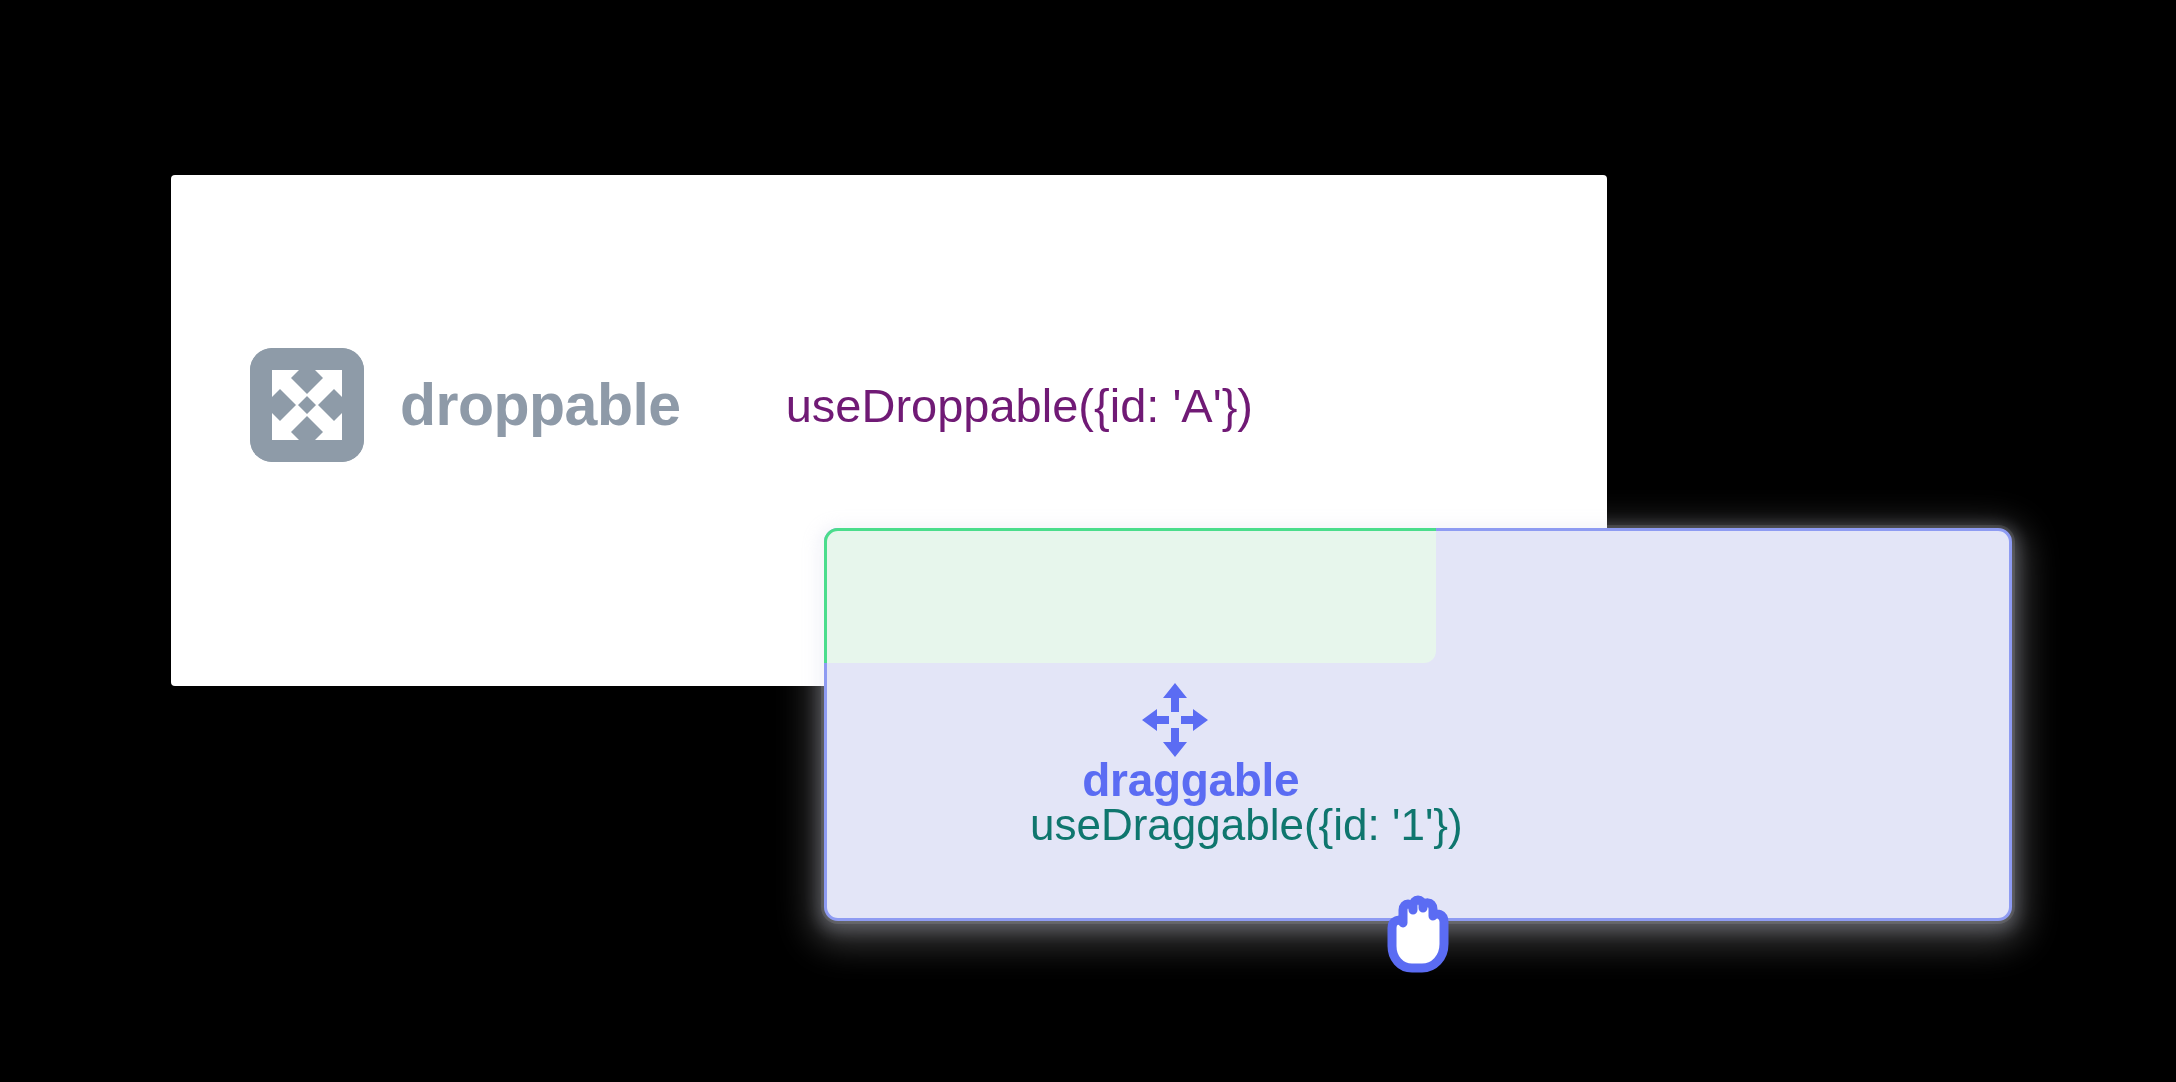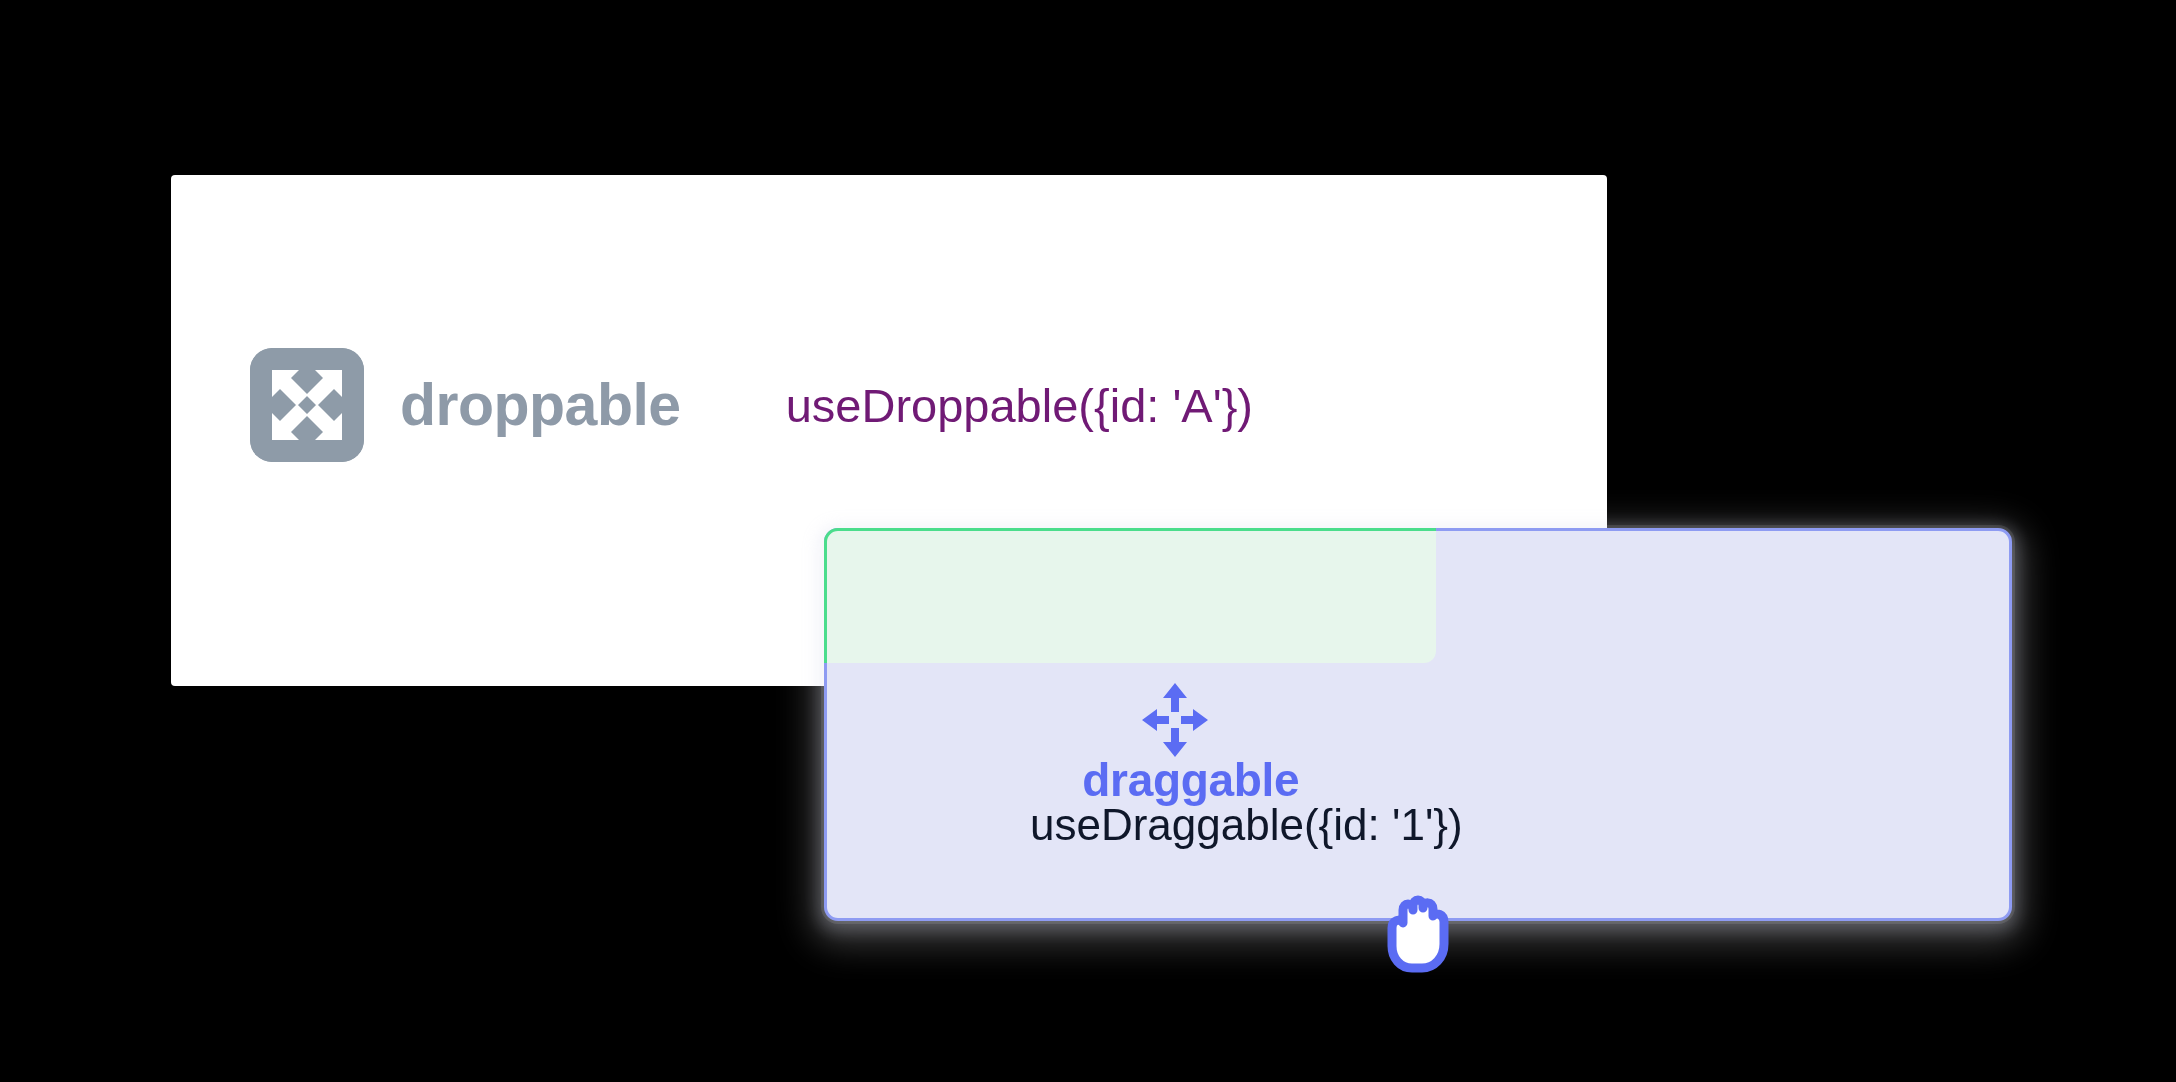--- a/index.html
+++ b/index.html
@@ -109,21 +109,21 @@
     color: #5b6cf3;
     letter-spacing: -0.3px;
     margin-left: 32px;
     white-space: nowrap;
     line-height: 1;
   }
 
   .drag-code {
     font-size: 44px;
     font-weight: normal;
-    color: #0f172a;
+    color: #0f766e;
     margin-left: 143px;
     white-space: nowrap;
     line-height: 1;
   }
 
   
   .over-clip {
     position: absolute;
     left: 171px;
     top: 152px;

